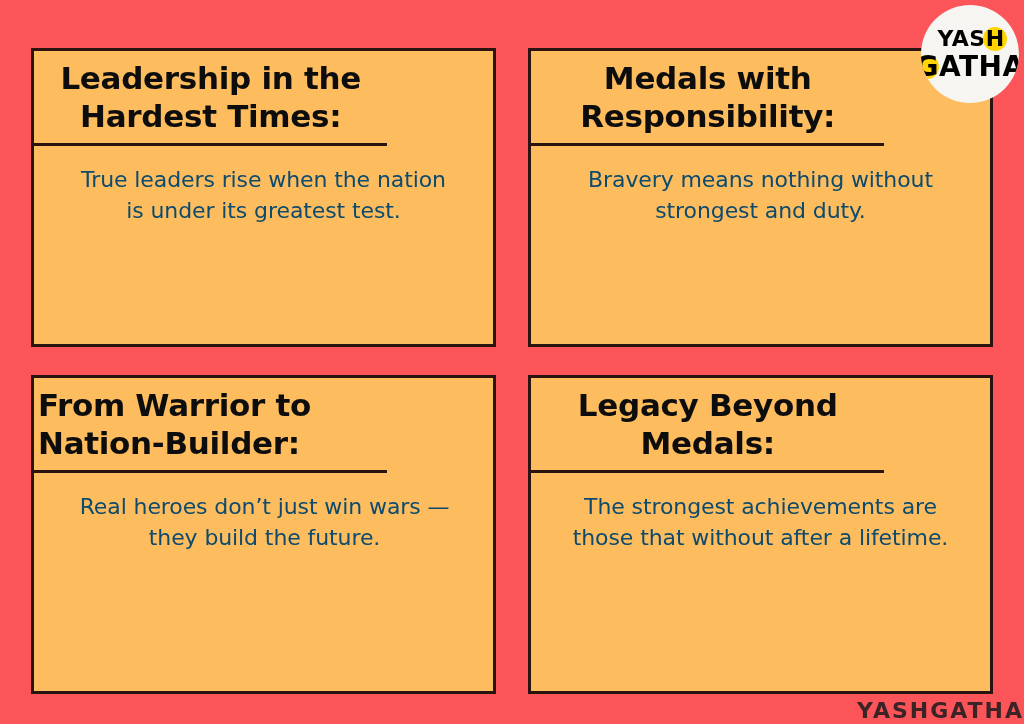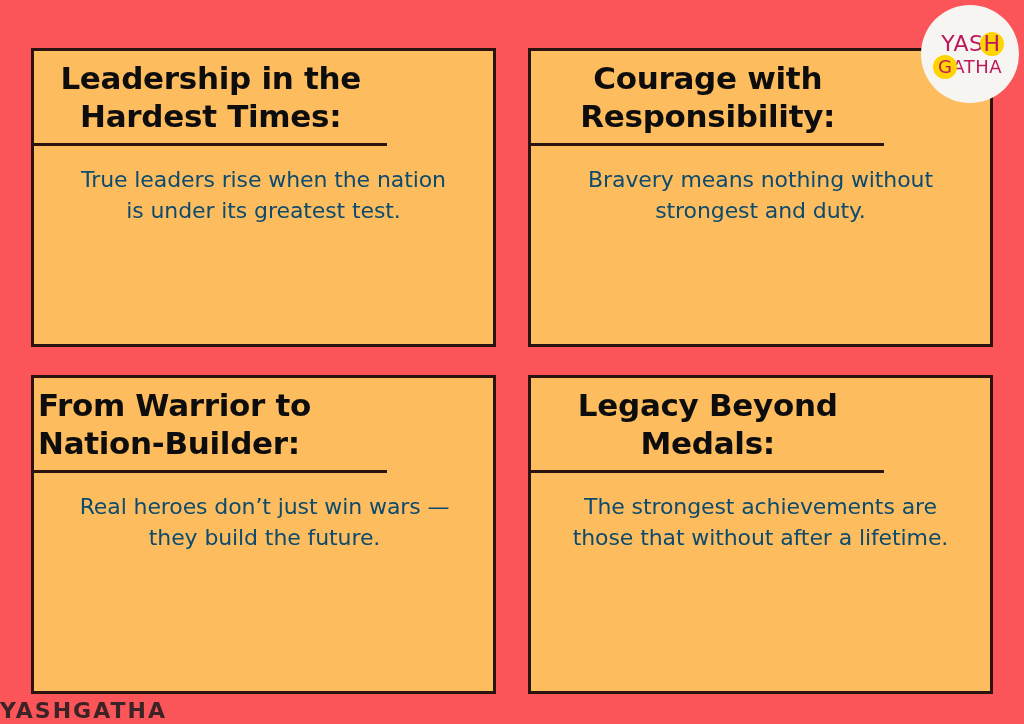--- a/index.html
+++ b/index.html
@@ -35,33 +35,33 @@
     display: flex;
     flex-direction: column;
     align-items: center;
     justify-content: center;
     overflow: hidden;
     z-index: 30;
   }
   .logo-line {
     position: relative;
     font-family: "DejaVu Sans", sans-serif;
-    font-weight: 400;
-    color: #be185d;
+    font-weight: 700;
+    color: #000000;
     line-height: 1;
     white-space: nowrap;
     letter-spacing: 0.5px;
   }
   .logo-line.top {
     font-size: 22px;
     margin-bottom: 3px;
     padding-left: 2px;
   }
   .logo-line.bottom {
-    font-size: 18px;
+    font-size: 28px;
   }
   .logo-hl {
     position: relative;
     display: inline-block;
   }
   .logo-hl::before {
     content: "";
     position: absolute;
     left: 50%;
     top: 50%;
@@ -135,21 +135,21 @@
     padding-left: 22px;
     padding-right: 20px;
   }
 
   
   .footer-mark {
     position: absolute;
     left: 0;
     right: 0;
     bottom: 1px;
-    text-align: left;
+    text-align: right;
     font-family: "DejaVu Sans", sans-serif;
     font-weight: 700;
     font-size: 22px;
     letter-spacing: 2px;
     color: #3b2326;
     z-index: 20;
   }
 </style>
 </head>
 <body>
@@ -162,21 +162,21 @@
   </div>
 
   <div class="grid">
 
     <div class="card">
       <div class="card-head">Leadership in the Hardest Times:</div>
       <div class="card-body">True leaders rise when the nation is under its greatest test.</div>
     </div>
 
     <div class="card">
-      <div class="card-head">Courage with Responsibility:</div>
+      <div class="card-head">Medals with Responsibility:</div>
       <div class="card-body">Bravery means nothing without strongest and duty.</div>
     </div>
 
     <div class="card">
       <div class="card-head align-left">From Warrior to Nation-Builder:</div>
       <div class="card-body tight">Real heroes don’t just win wars — they build the future.</div>
     </div>
 
     <div class="card">
       <div class="card-head">Legacy Beyond Medals:</div>

